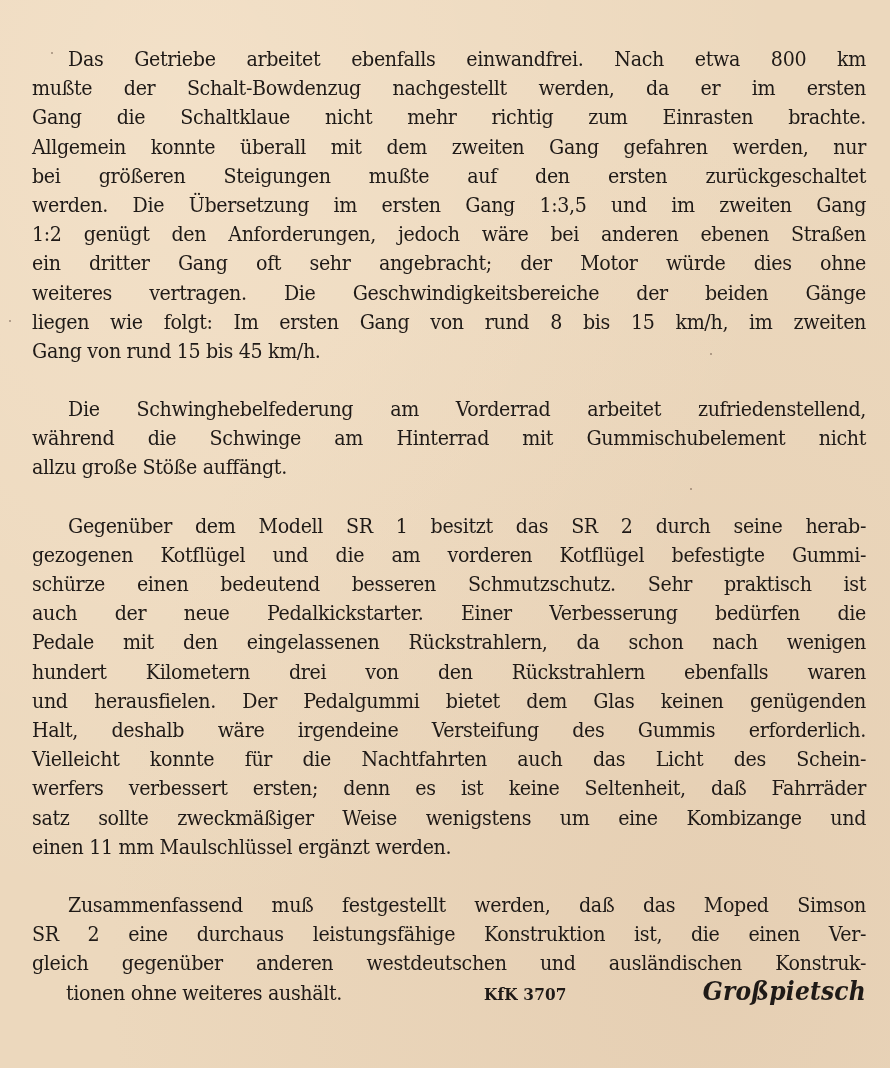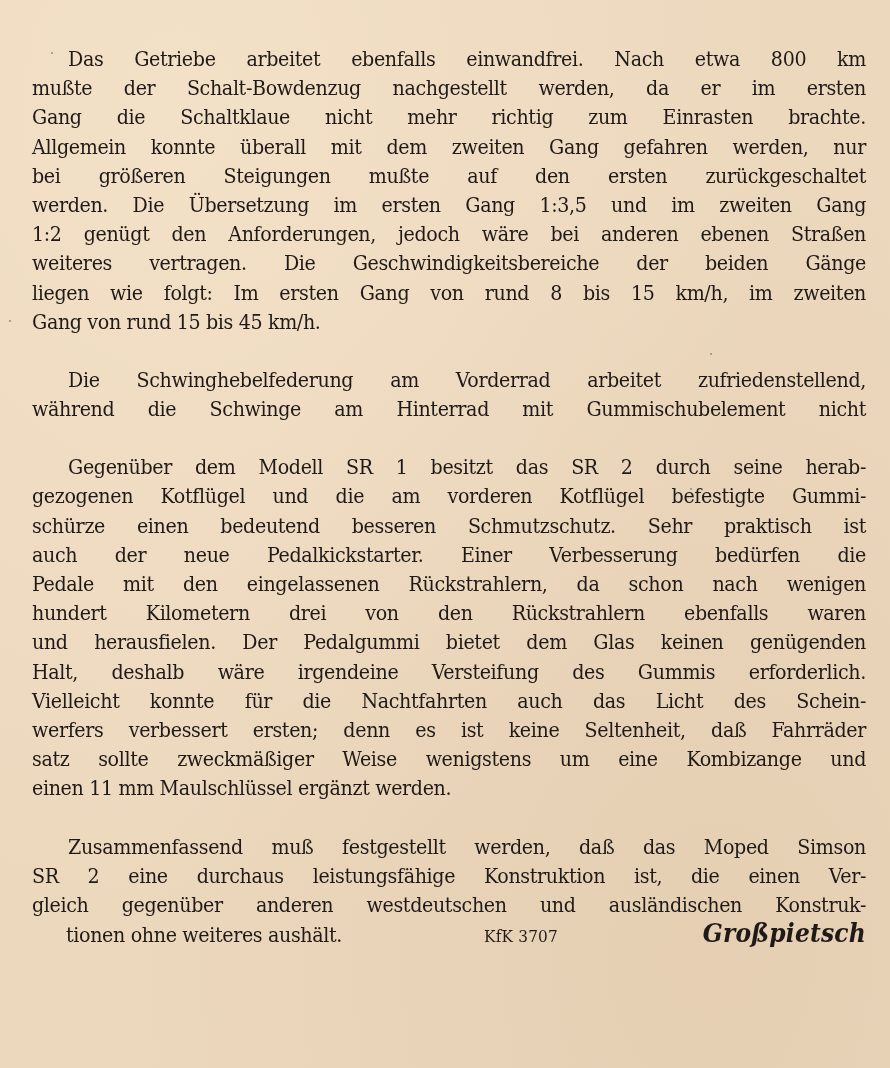--- a/index.html
+++ b/index.html
@@ -55,21 +55,21 @@
       align-items: baseline;
       height: 29.2px;
       white-space: nowrap;
       margin-left: 34px;
     }
     .sig-line .text {
       flex: 0 0 auto;
     }
     .sig-line .ref {
       margin-left: 142px;
-      font-weight: normal;
+      font-weight: bold;
       font-size: 17px;
       letter-spacing: 0.2px;
     }
     .sig-line .author {
       margin-left: auto;
       font-style: italic;
       font-weight: bold;
       font-size: 26px;
       letter-spacing: 0.2px;
     }
@@ -87,30 +87,32 @@
 <div class="page">
 
   <div class="para">
     <span class="line indent">Das Getriebe arbeitet ebenfalls einwandfrei. Nach etwa 800 km</span>
     <span class="line">mußte der Schalt-Bowdenzug nachgestellt werden, da er im ersten</span>
     <span class="line">Gang die Schaltklaue nicht mehr richtig zum Einrasten brachte.</span>
     <span class="line">Allgemein konnte überall mit dem zweiten Gang gefahren werden, nur</span>
     <span class="line">bei größeren Steigungen mußte auf den ersten zurückgeschaltet</span>
     <span class="line">werden. Die Übersetzung im ersten Gang 1:3,5 und im zweiten Gang</span>
     <span class="line">1:2 genügt den Anforderungen, jedoch wäre bei anderen ebenen Straßen</span>
+    <span class="line">ein dritter Gang oft sehr angebracht; der Motor würde dies ohne</span>
     <span class="line">weiteres vertragen. Die Geschwindigkeitsbereiche der beiden Gänge</span>
     <span class="line">liegen wie folgt: Im ersten Gang von rund 8 bis 15 km/h, im zweiten</span>
     <span class="line last">Gang von rund 15 bis 45 km/h.</span>
   </div>
 
   <div class="gap"></div>
 
   <div class="para">
     <span class="line indent">Die Schwinghebelfederung am Vorderrad arbeitet zufriedenstellend,</span>
     <span class="line">während die Schwinge am Hinterrad mit Gummischubelement nicht</span>
+    <span class="line last">allzu große Stöße auffängt.</span>
   </div>
 
   <div class="gap"></div>
 
   <div class="para">
     <span class="line indent">Gegenüber dem Modell SR 1 besitzt das SR 2 durch seine herab-</span>
     <span class="line">gezogenen Kotflügel und die am vorderen Kotflügel befestigte Gummi-</span>
     <span class="line">schürze einen bedeutend besseren Schmutzschutz. Sehr praktisch ist</span>
     <span class="line">auch der neue Pedalkickstarter. Einer Verbesserung bedürfen die</span>
     <span class="line">Pedale mit den eingelassenen Rückstrahlern, da schon nach wenigen</span>

